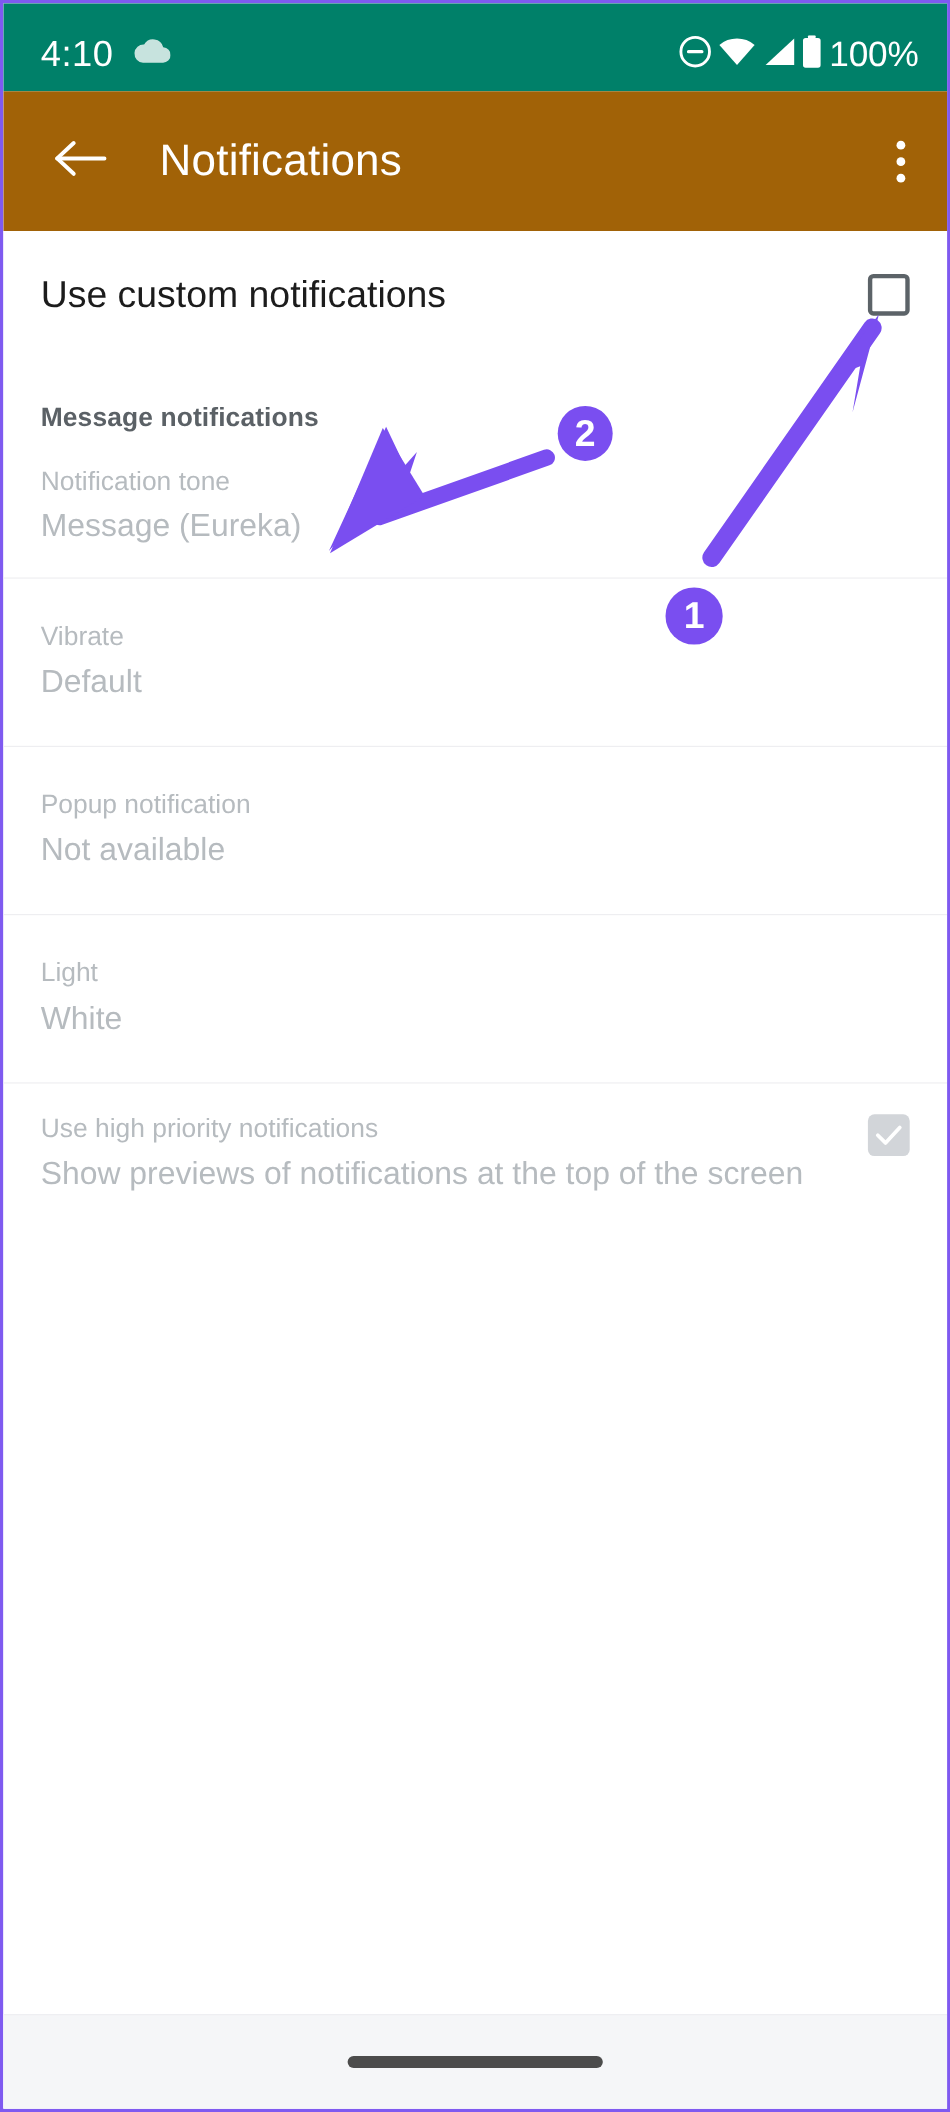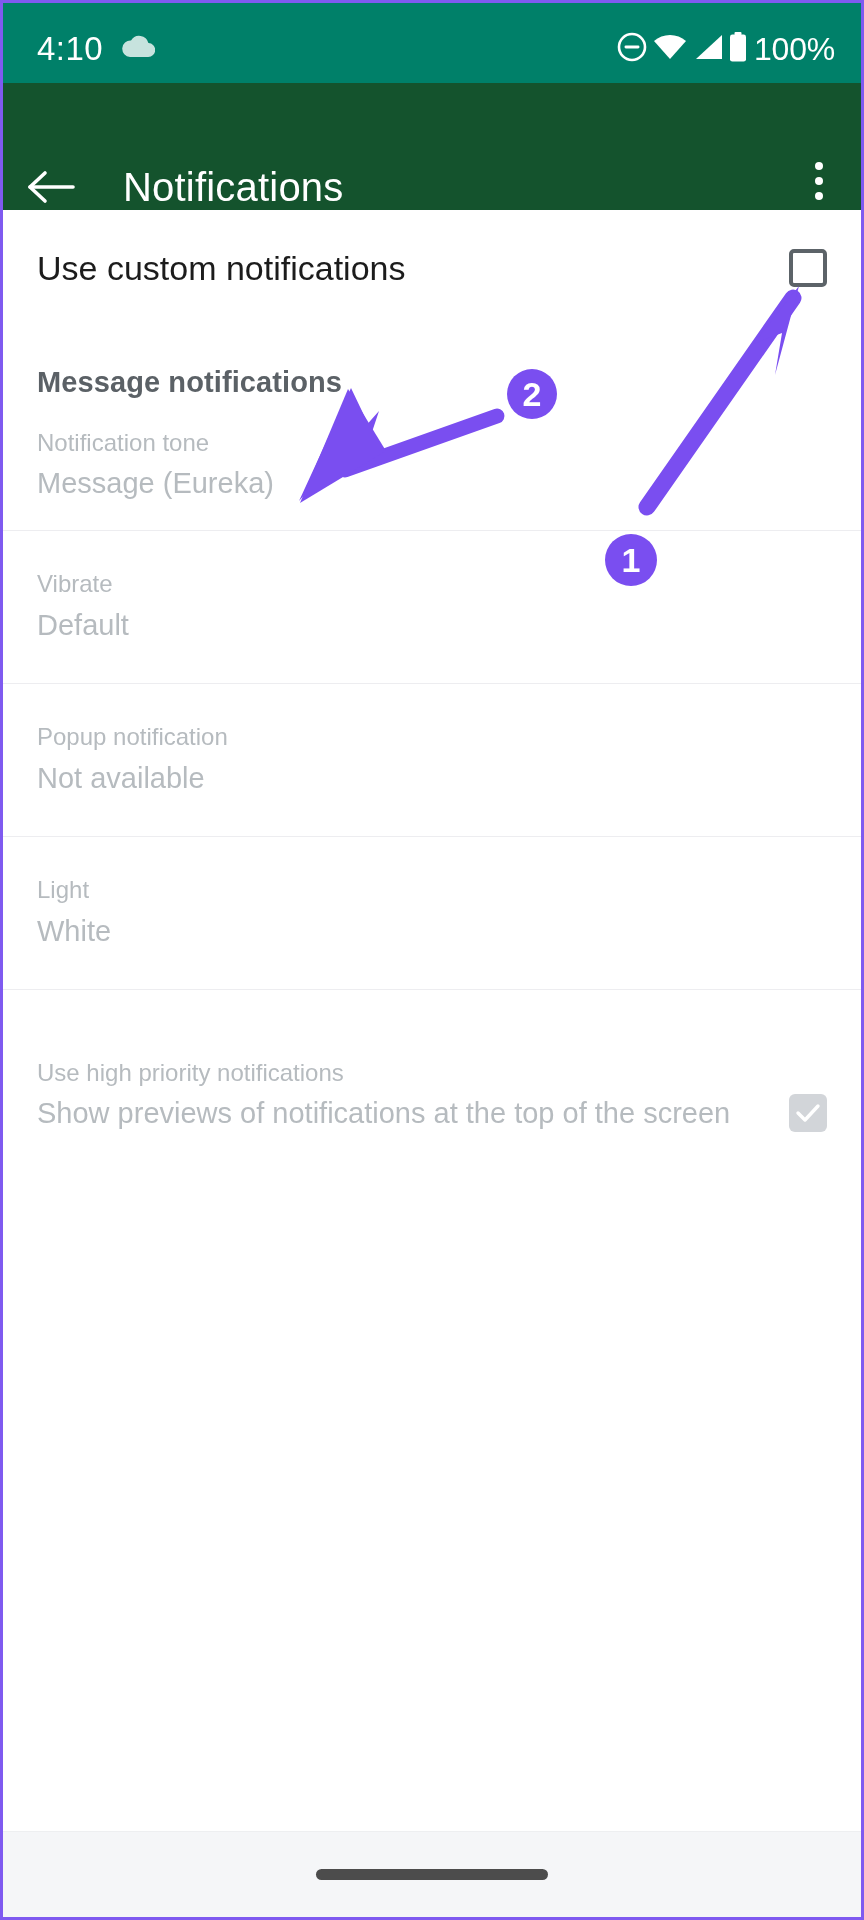--- a/index.html
+++ b/index.html
@@ -36,24 +36,24 @@
   .sb-clock { font-size: 33px; letter-spacing: 0.5px; }
   .sb-right { margin-left: auto; display: flex; align-items: center; gap: 4px; }
   .sb-battpct { font-size: 32px; letter-spacing: -0.2px; margin-left: 2px; }
   .ico { display: block; }
 
   
   .appbar {
     position: absolute;
     top: 80px; left: 0; right: 0;
     height: 127px;
-    background: #14532d;
-    display: flex;
-    align-items: flex-end;
-    padding: 0 28px 0 22px;
+    background: #a16207;
+    display: flex;
+    align-items: center;
+    padding: 0 28px 0 44px;
   }
   .appbar-title {
     color: #ffffff;
     font-size: 40px;
     margin-left: 48px;
     letter-spacing: 0.2px;
   }
   .appbar-spacer { flex: 1; }
   .kebab { display: flex; flex-direction: column; gap: 7px; padding: 10px; cursor: pointer; }
   .kebab span { width: 8px; height: 8px; border-radius: 50%; background: #ffffff; }
@@ -78,21 +78,21 @@
     min-height: 108px;
     padding-top: 6px;
   }
   .row-top .title {
     font-size: 34px;
     color: #1c1c1c;
   }
 
   .section-header {
     padding: 46px 34px 0 34px;
-    font-size: 29px;
+    font-size: 24px;
     font-weight: bold;
     color: #5b6166;
     letter-spacing: 0.1px;
   }
 
   .title-dim {
     font-size: 24px;
     color: #b6bbbf;
     line-height: 1.18;
   }
@@ -255,21 +255,21 @@
     <div class="divider"></div>
 
     <div class="row item-pad" style="min-height:152px;">
       <div class="row-text">
         <div class="title-dim">Light</div>
         <div class="subtitle-dim">White</div>
       </div>
     </div>
     <div class="divider"></div>
 
-    <div class="row item-pad" style="min-height:170px; align-items:flex-end;">
+    <div class="row item-pad" style="min-height:170px; align-items:flex-start;">
       <div class="row-text" style="padding-right:46px;">
         <div class="title-dim">Use high priority notifications</div>
         <div class="subtitle-dim">Show previews of notifications at the top of the screen</div>
       </div>
       <div class="cb-checked">
         <svg width="26" height="22" viewBox="0 0 26 22">
           <path d="M3 11 L10 18 L23 4" stroke="#ffffff" stroke-width="3.4" fill="none" stroke-linecap="round" stroke-linejoin="round"></path>
         </svg>
       </div>
     </div>

